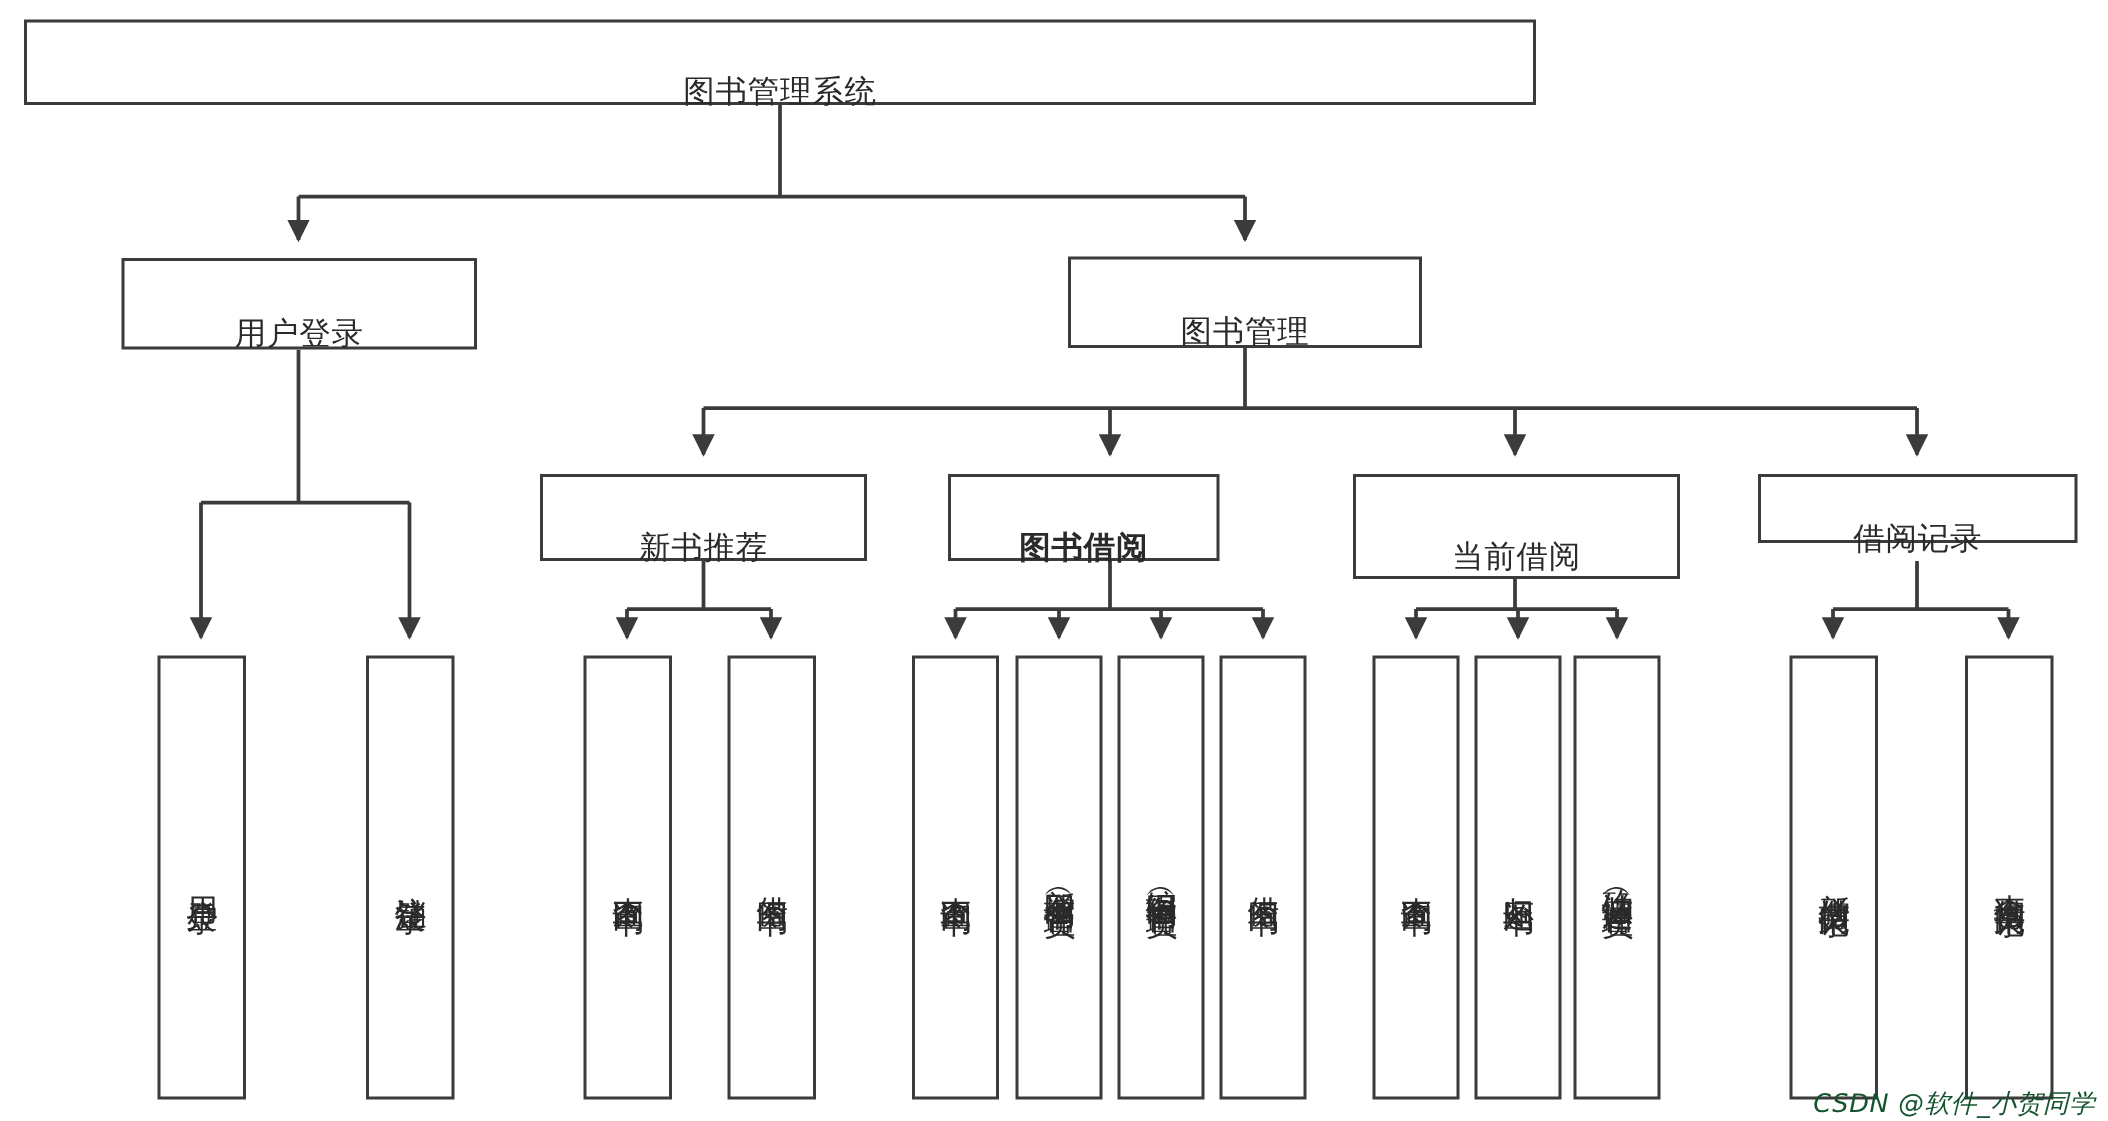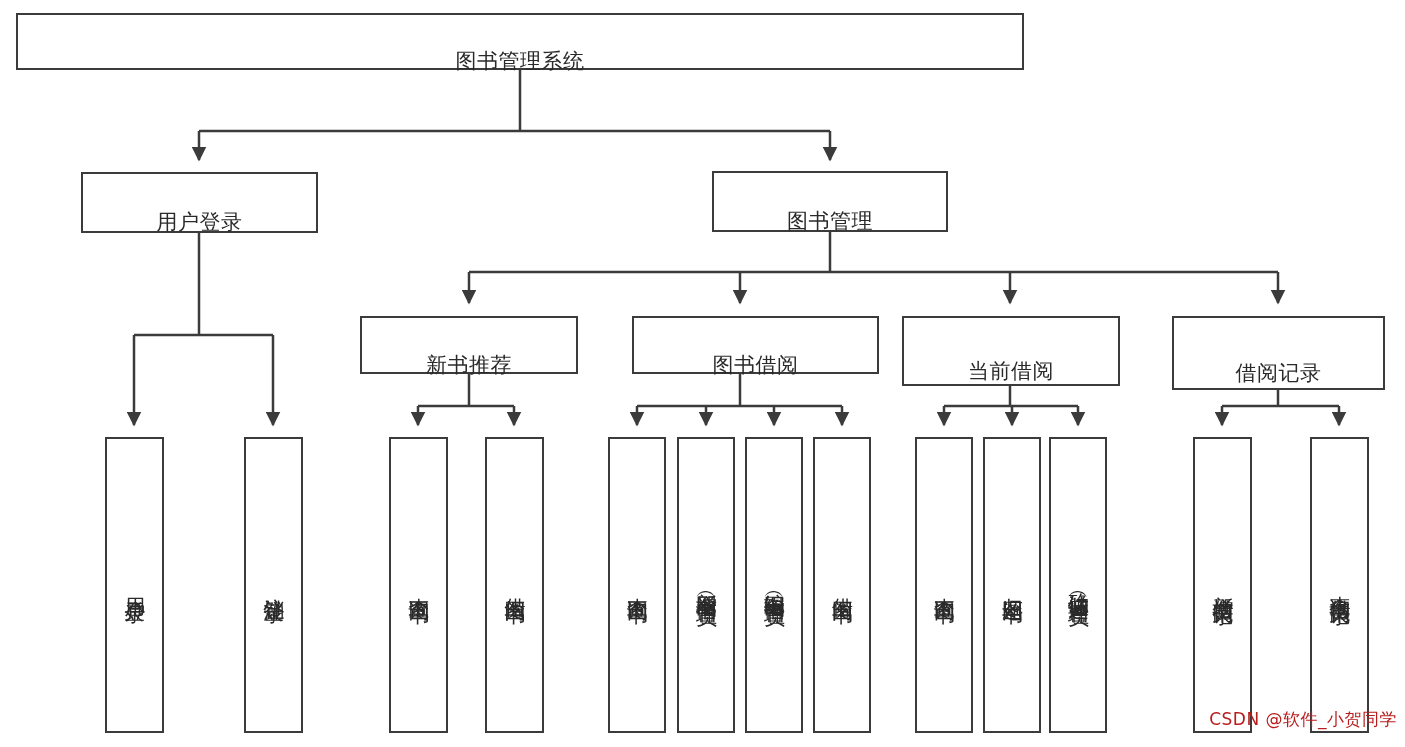--- a/index.html
+++ b/index.html
@@ -51,26 +51,27 @@
     text-orientation: upright;
     font-size: 21px;
     line-height: 1.18;
     letter-spacing: 2px;
     white-space: nowrap;
     max-height: 270px;
   }
   #watermark {
     position: absolute;
     right: 8px;
-    bottom: 16px;
+    bottom: 0;
     font-size: 17px;
-    color: #b91c1c;
+    color: #14532d;
     letter-spacing: 0.5px;
     white-space: nowrap;
     user-select: none;
+    font-style: italic;
   }
 </style>
 </head>
 <body>
 
 <div id="canvas">
 
   <svg id="edges" viewBox="0 0 1405 747">
     <defs>
       <marker id="arrow" viewBox="0 0 10 10" refX="9" refY="5" markerWidth="6" markerHeight="6" orient="auto-start-reverse">
@@ -130,29 +131,29 @@
   </div>
 
   <div class="node h" style="left:360px; top:316px; width:218px; height:58px;">
     <span class="lbl">新书推荐</span>
   </div>
 
   <div class="node h" style="left:712px; top:171px; width:236px; height:61px;">
     <span class="lbl">图书管理</span>
   </div>
 
-  <div class="node h" style="left:632px; top:316px; width:247px; height:58px;">
+  <div class="node h" style="left:632px; top:316px; width:181px; height:58px;font-weight:bold;">
     <span class="lbl">图书借阅</span>
   </div>
 
   <div class="node h" style="left:902px; top:316px; width:218px; height:70px;">
     <span class="lbl">当前借阅</span>
   </div>
 
-  <div class="node h" style="left:1172px; top:316px; width:213px; height:74px;font-family:Liberation Serif, serif;">
+  <div class="node h" style="left:1172px; top:316px; width:213px; height:46px;font-family:Liberation Serif, serif;">
     <span class="lbl">借阅记录</span>
   </div>
 
   <div class="node v" style="left:105px; top:437px; width:59px; height:296px;">
     <span class="lbl">用户登录</span>
   </div>
   <div class="node v" style="left:244px; top:437px; width:59px; height:296px;">
     <span class="lbl">注销登录</span>
   </div>
 

